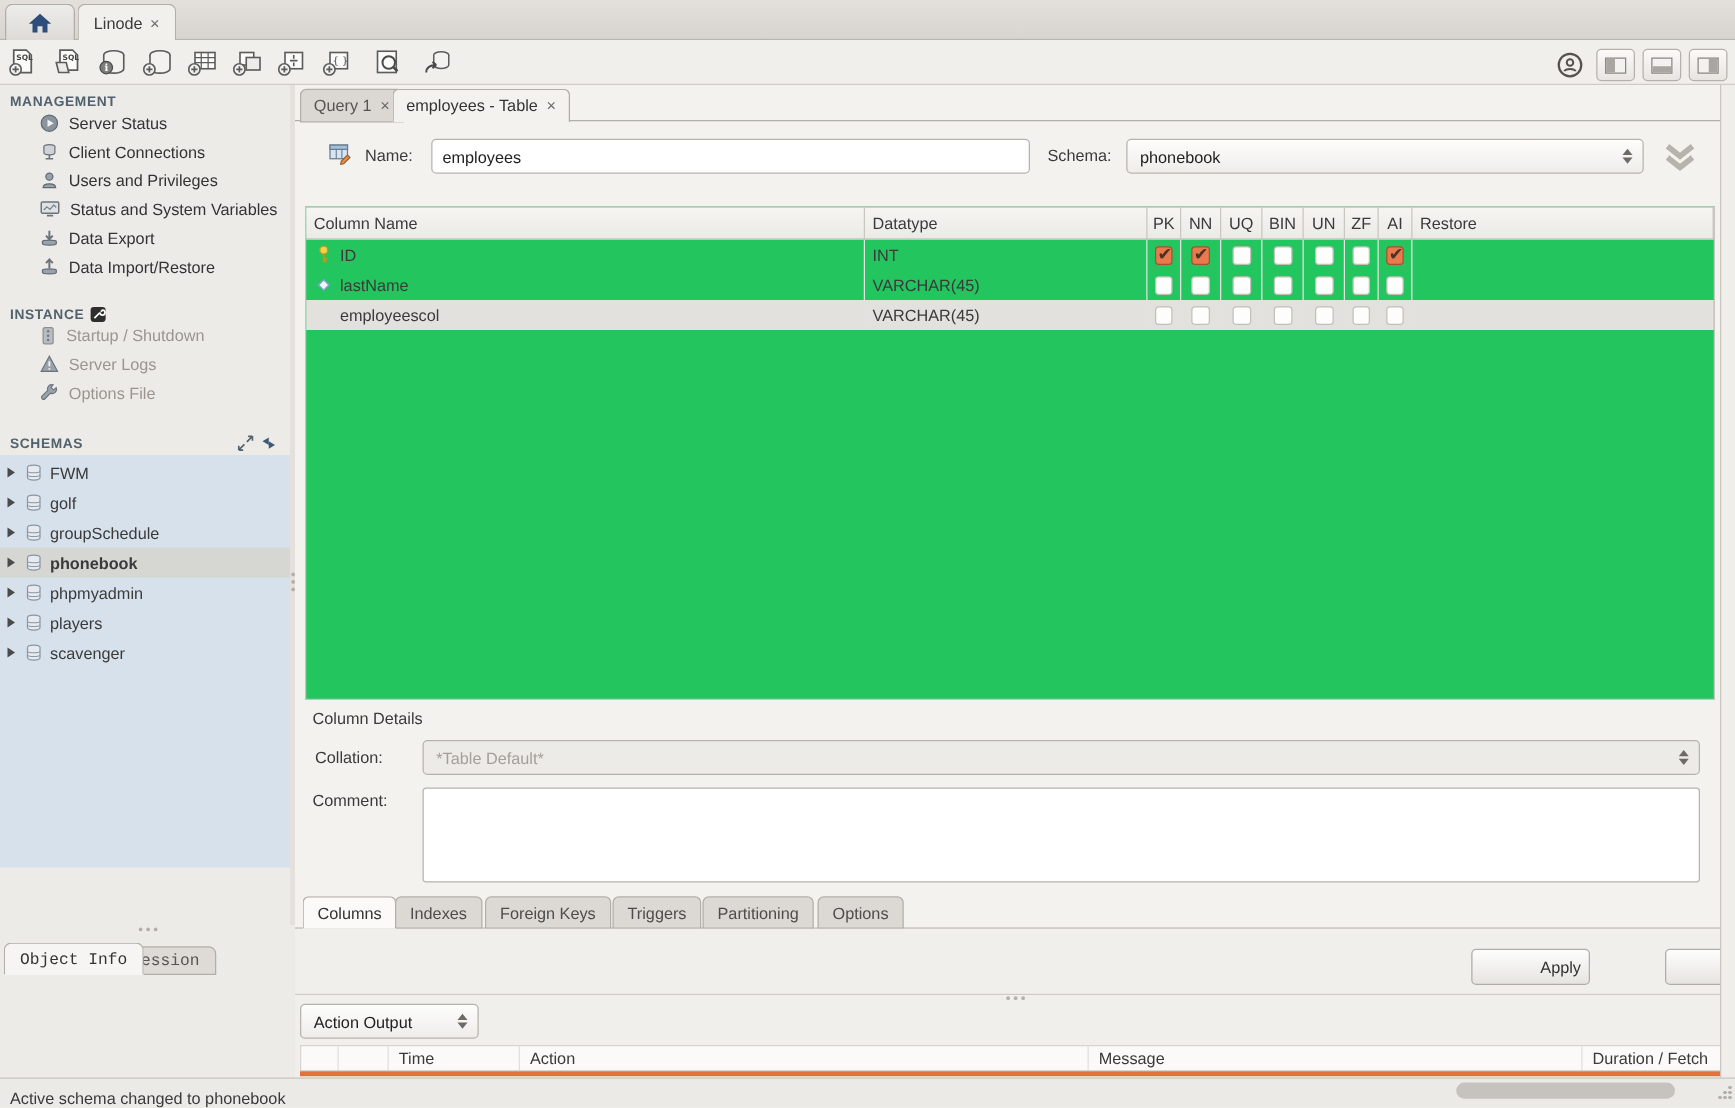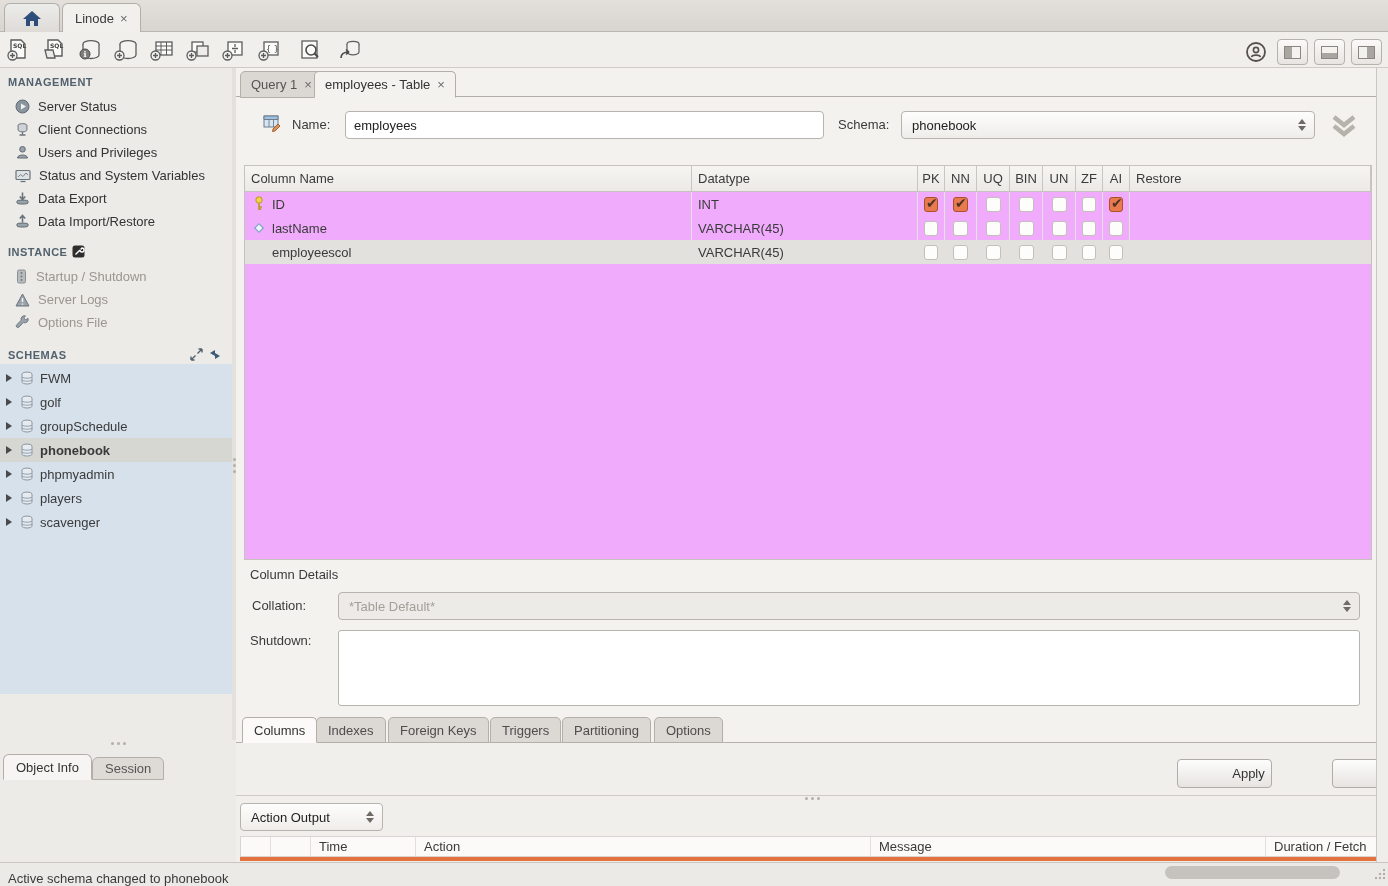--- a/index.html
+++ b/index.html
@@ -27,36 +27,36 @@
   #toolbar-right { position:absolute; right:6px; top:37px; display:flex; gap:6px; align-items:center; }
   .panelbtn { width:31px; height:26px; border:1px solid #b5b1ab; border-radius:4px;
     background:linear-gradient(#fbfaf9,#e8e5e1); display:flex; align-items:center; justify-content:center; }
   .panelglyph { width:17px; height:13px; border:1px solid #8a8681; background:#f4f2ef; position:relative; }
   .panelglyph .fill { position:absolute; background:#a9a5a0; }
 
   
   #sidebar { left:0; top:68px; width:232px; height:672px; background:#edebe8; overflow:hidden; }
   .sechead { font-size:11px; font-weight:bold; color:#51616e; letter-spacing:.5px; padding:8px 0 3px 8px;
     display:flex; align-items:center; gap:5px; }
-  .sideitem { height:23px; display:flex; align-items:flex-end; gap:8px; padding-left:15px; color:#333; }
+  .sideitem { height:23px; display:flex; align-items:flex-start; gap:8px; padding-left:32px; color:#333; }
   .sideitem.dim { color:#9a968f; }
   .sideitem svg { flex:0 0 auto; }
   #filterbox { margin:6px 8px 6px 8px; height:26px; background:#fff; border:1px solid #b5b1ab;
     border-radius:13px; display:flex; align-items:center; padding:0 8px; gap:6px; }
   #filterbox input { border:none; outline:none; font:13px "Liberation Sans",sans-serif;
     color:#333; width:160px; background:transparent; }
   #filterbox input::placeholder { color:#9a968f; }
   #schemalist { background:#d7e1ec; height:330px; padding-top:2px; }
   .schemarow { height:24px; display:flex; align-items:center; gap:6px; padding-left:6px; }
   .schemarow.selected { background:#d6d6d2; font-weight:bold; }
   .twisty { width:0; height:0; border-left:6px solid #4a4a4a; border-top:4px solid transparent;
     border-bottom:4px solid transparent; margin-right:2px; }
 
   
-  #bottomleft { left:0; top:740px; width:236px; height:122px; background:#edebe8; }
+  #bottomleft { left:0; top:740px; width:236px; height:122px; background:#edebe8;font-family:Liberation Mono, monospace; }
   .grip-h { width:26px; height:4px; margin:2px auto 0 auto; display:flex; justify-content:center; gap:3px; }
   .grip-h i, .grip-v i { width:3px; height:3px; background:#b3afa9; border-radius:50%; display:block; }
   .grip-v { display:flex; flex-direction:column; gap:3px; align-items:center; }
   .minitab { position:absolute; height:26px; display:flex; align-items:center; padding:0 12px;
     border:1px solid #b2aea8; border-radius:6px 6px 0 0; background:#dedbd6; color:#555; }
   .minitab.active { background:#f6f5f3; border-bottom:1px solid #f6f5f3; color:#333; z-index:2; }
   #objinfo-box { position:absolute; left:3px; top:39px; width:228px; height:80px; background:#fcfcfb;
     border:1px solid #b2aea8; border-radius:3px; padding:4px 6px; }
 
   
@@ -73,21 +73,21 @@
     background:linear-gradient(#fdfdfc,#efedea); display:flex; align-items:center; padding:0 26px 0 10px;
     position:relative; color:#222; }
   .selectbox.disabled { background:#edebe7; color:#a39f99; }
   .spinner { position:absolute; right:8px; top:50%; transform:translateY(-50%); display:flex;
     flex-direction:column; gap:2px; }
   .spinner b { width:0; height:0; border-left:4px solid transparent; border-right:4px solid transparent; }
   .spinner b.up { border-bottom:5px solid #6e6a65; }
   .spinner b.dn { border-top:5px solid #6e6a65; }
 
   
-  #colgrid { position:absolute; left:8px; top:97px; width:1128px; height:395px; background:#f0abfc;
+  #colgrid { position:absolute; left:8px; top:97px; width:1128px; height:395px; background:#22c55e;
     border:1px solid #c6c3be; }
   .grow { display:flex; height:24px; align-items:stretch; }
   .grow.header { height:26px; background:linear-gradient(#f7f5f2,#eceae6); border-bottom:1px solid #c6c3be;
     font-weight:normal; }
   .grow.selected { background:#e3e1dd; }
   .gcell { display:flex; align-items:center; padding:0 6px; border-right:1px solid #e4e2de;
     overflow:hidden; white-space:nowrap; }
   .grow.header .gcell { border-right:1px solid #c9c6c1; color:#3a3a3a; }
   .c-name { width:447px; gap:5px; }
   .c-type { width:226px; }
@@ -601,21 +601,21 @@
   <div id="collation-row">
     <span class="abs lbl" style="left:16px; top:6px;">Collation:</span>
     <div class="selectbox disabled abs" style="left:102px; top:0; width:1022px;">
       <span>*Table Default*</span>
       <span class="spinner">
           <b class="up"></b>
           <b class="dn"></b>
         </span>
     </div>
   </div>
-  <span class="abs lbl" id="comment-lbl">Shutdown:</span>
+  <span class="abs lbl" id="comment-lbl">Comment:</span>
   <textarea id="comment-box" class="abs" value="" style=""></textarea>
 
   <div id="sectabs">
     <div class="stab active" style="left:6px;">
         <span>Columns</span>
       </div>
     <div class="stab" style="left:80px;">
         <span>Indexes</span>
       </div>
     <div class="stab" style="left:152px;">

